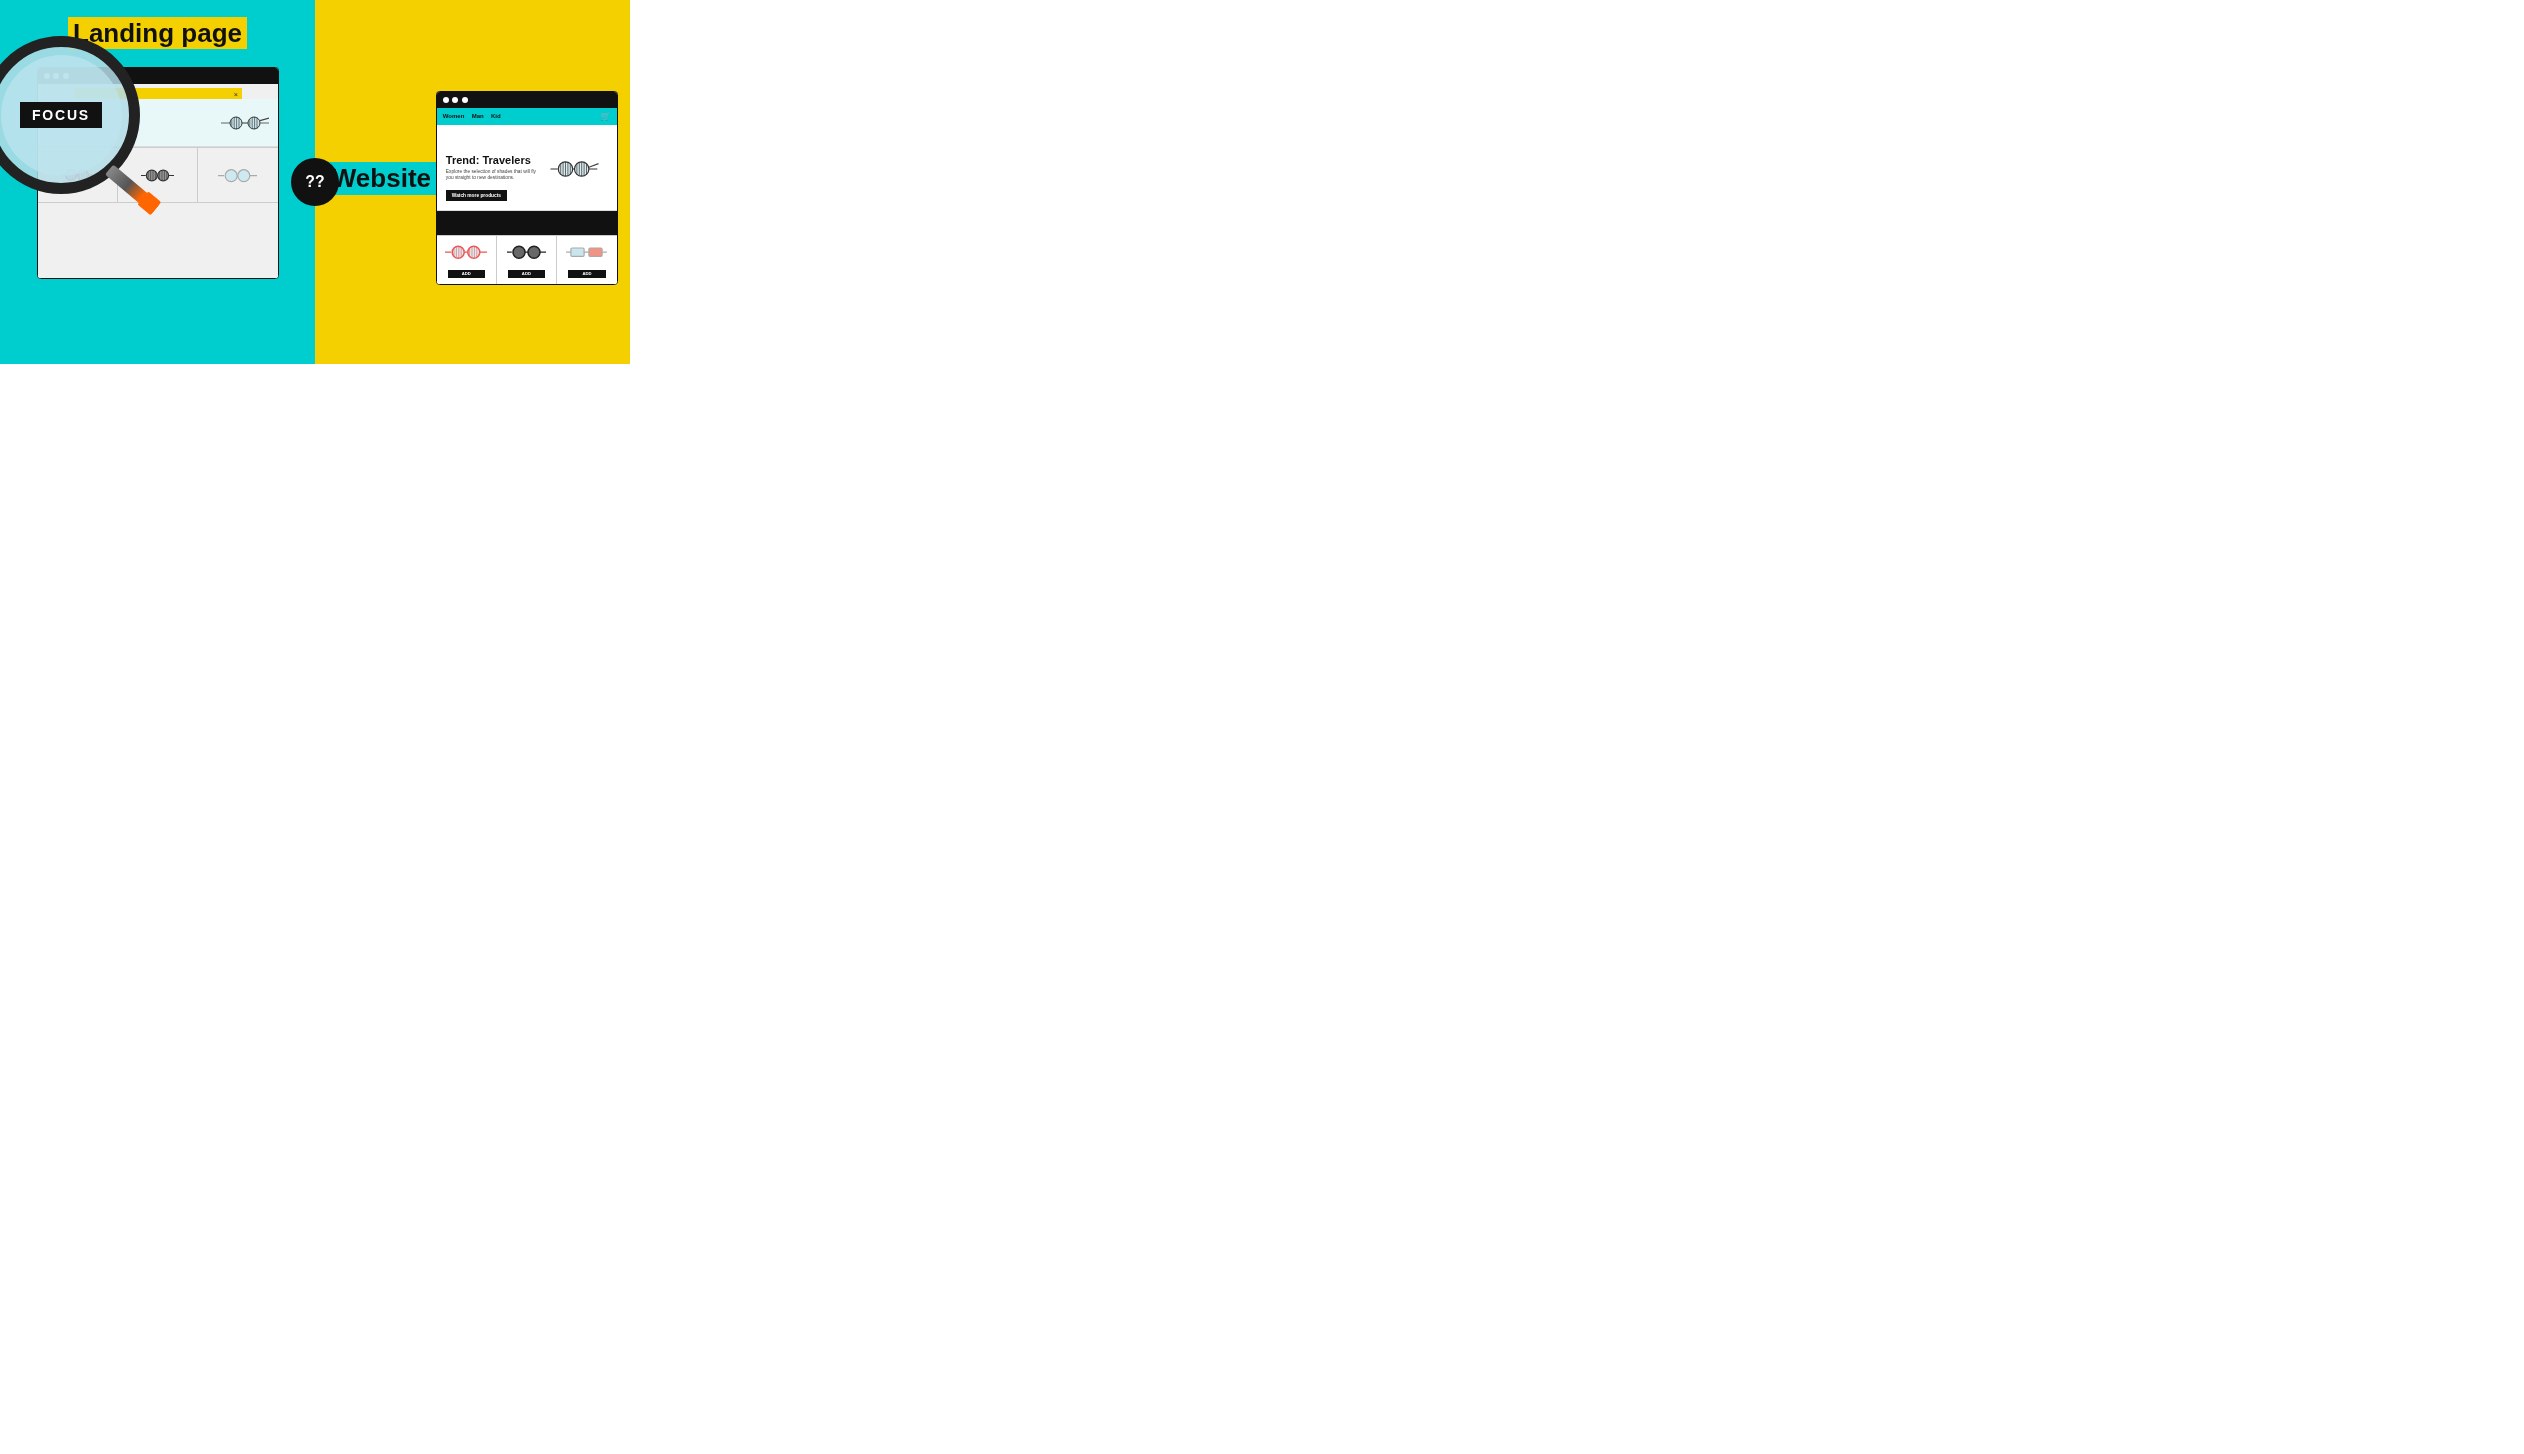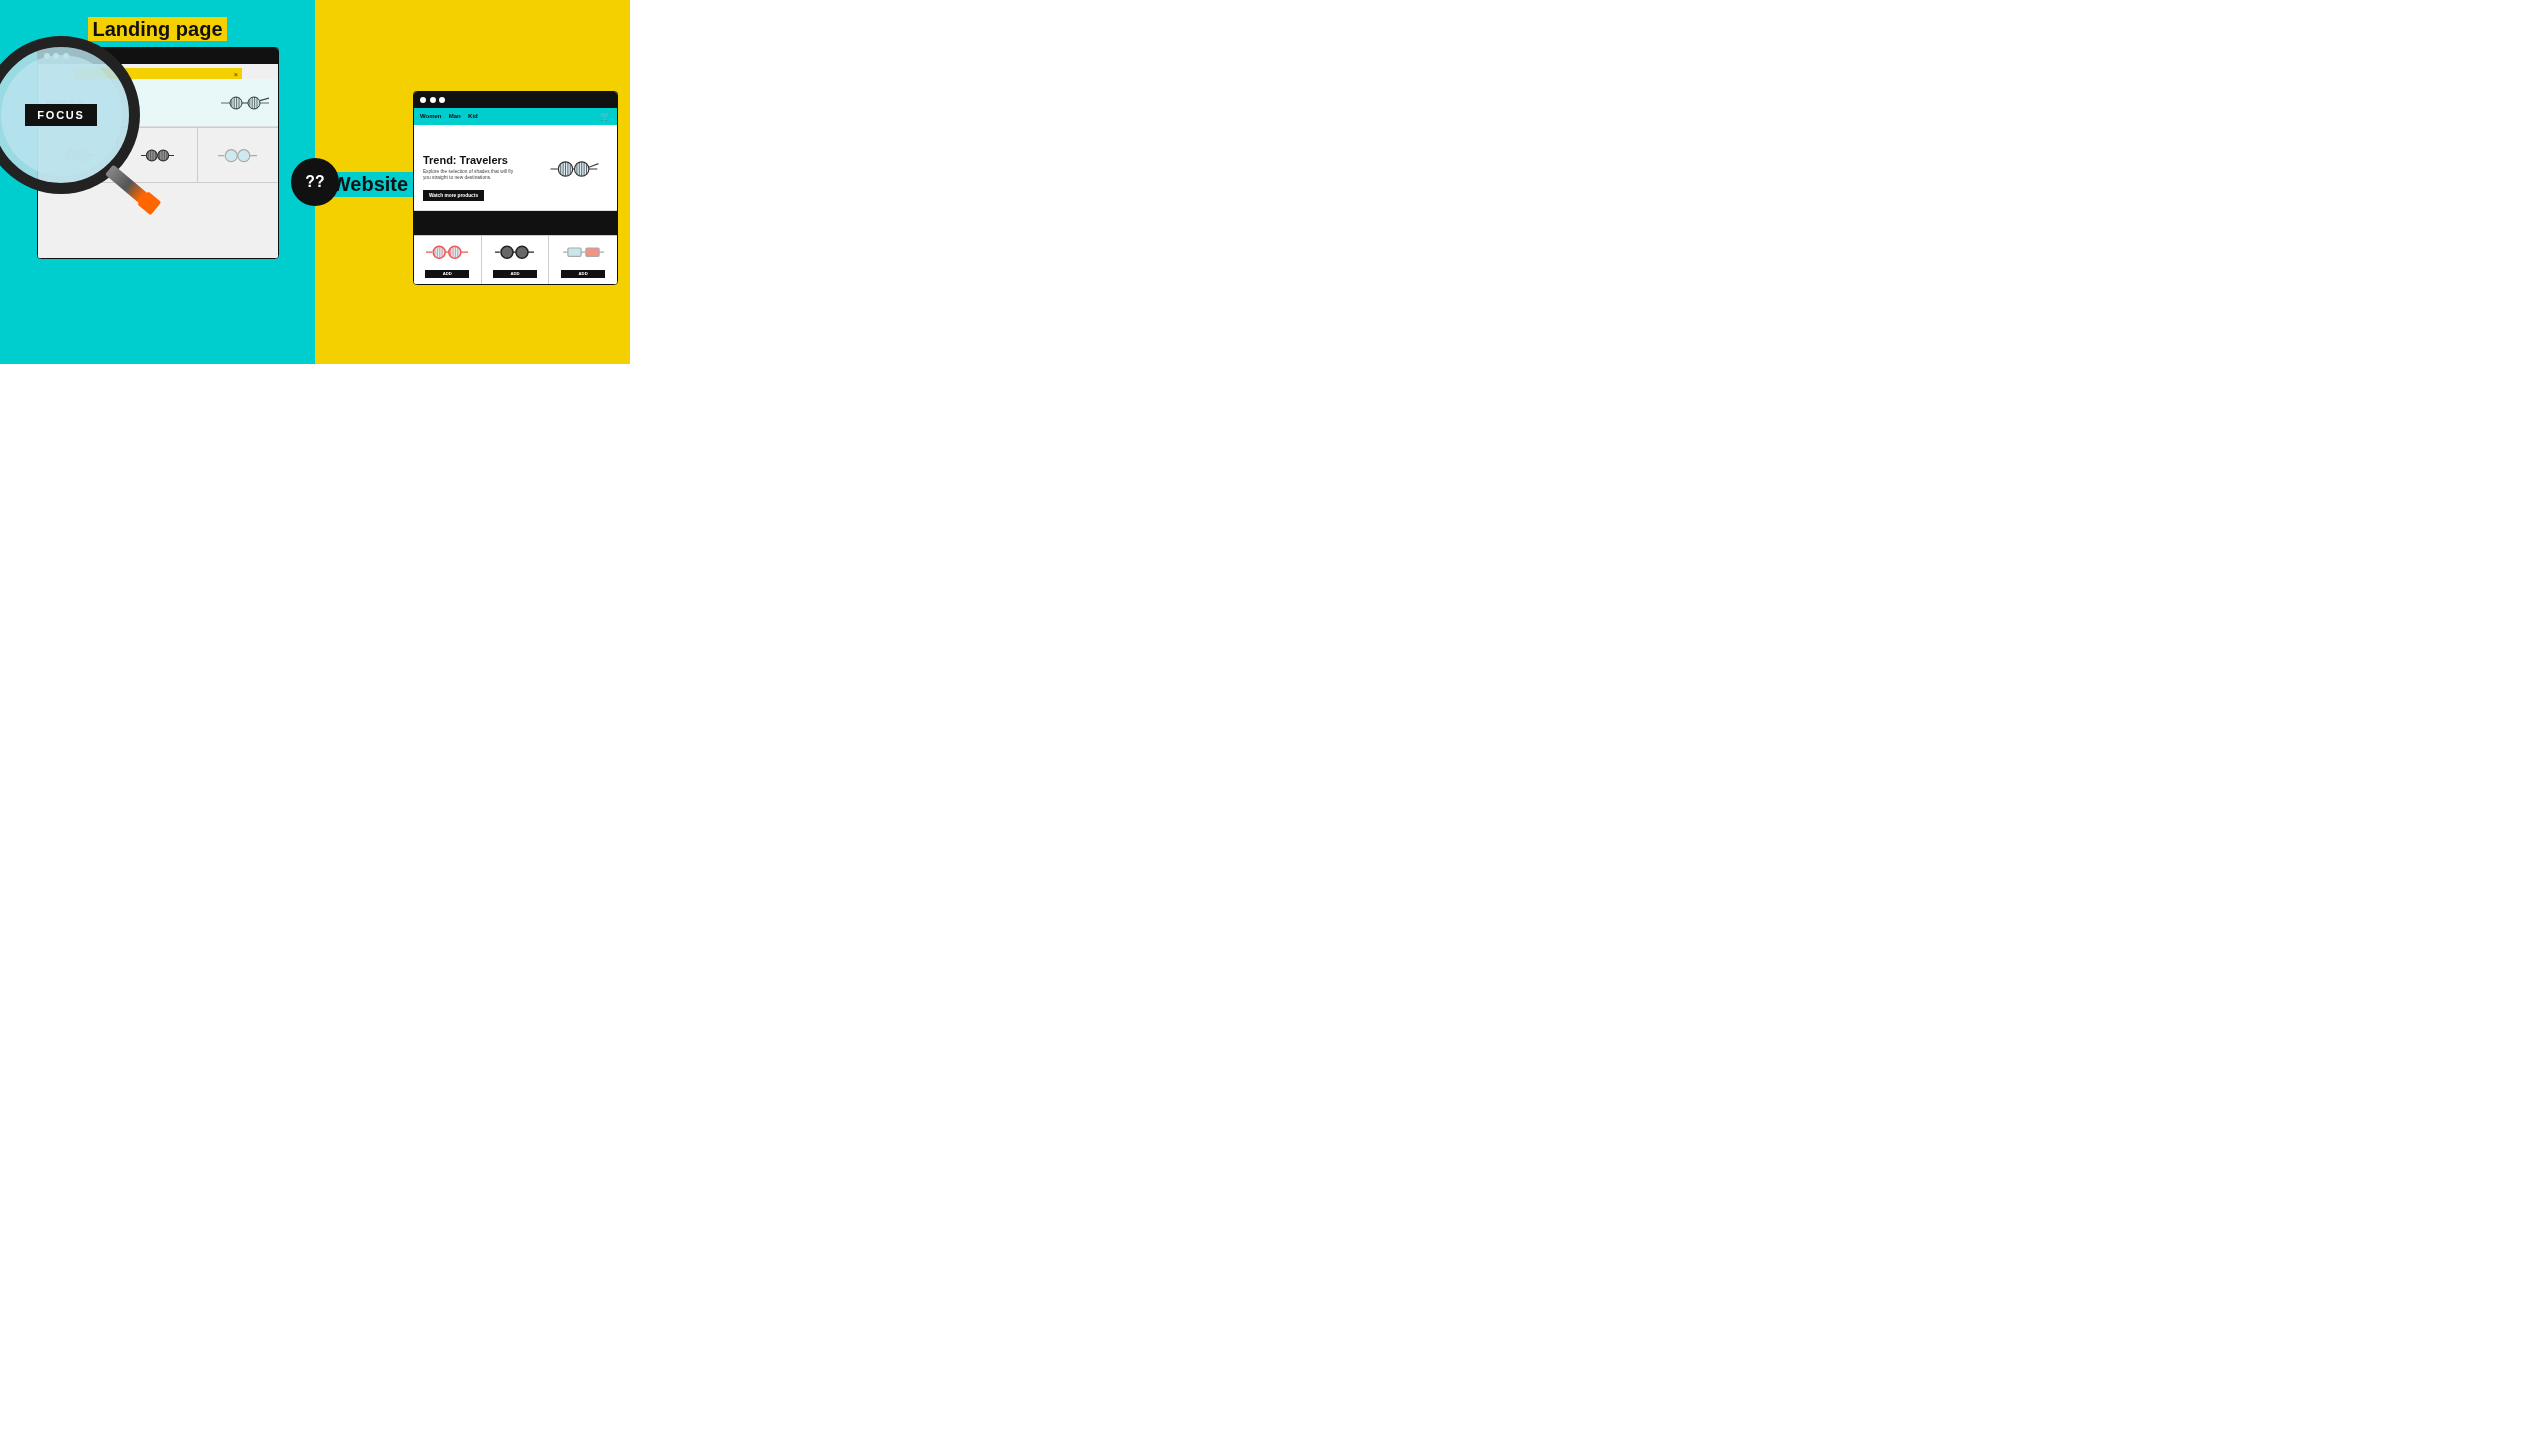--- a/index.html
+++ b/index.html
@@ -26,23 +26,24 @@
     .right-panel {
       width: 50%;
       background-color: #F5D000;
       display: flex;
       align-items: center;
       padding: 18px 12px 12px;
     }
 
     
     .panel-title {
-      font-size: 20px;
+      font-size: 26px;
       font-weight: 900;
       color: #111;
+      margin-bottom: 12px;
       position: relative;
       z-index: 2;
     }
     .title-highlight-yellow {
       background-color: #F5D000;
       padding: 1.2px 4.8px;
     }
     .title-highlight-cyan {
       background-color: #00CDCD;
       padding: 1.2px 4.8px;
@@ -185,21 +186,21 @@
       border-radius: 50%;
       background: rgba(190,230,240,0.7);
       display: flex;
       align-items: center;
       justify-content: center;
     }
 
     .focus-label {
       background: #111;
       color: #fff;
-      font-size: 11px;
+      font-size: 14px;
       font-weight: 900;
       letter-spacing: 1.8px;
       padding: 4.8px 12px;
     }
 
     
     .magnify-handle {
       position: absolute;
       top: 127px;
       left: 127px;

